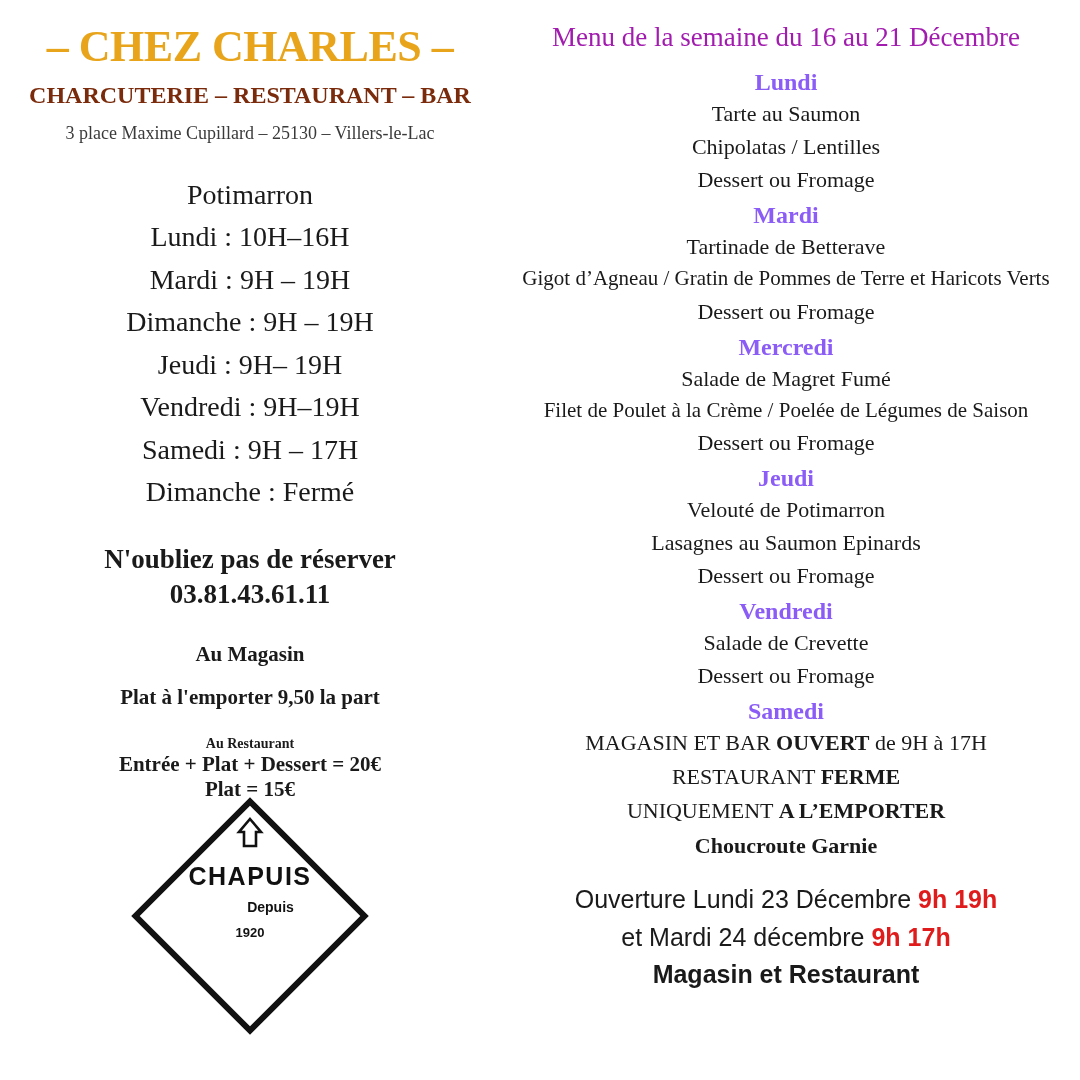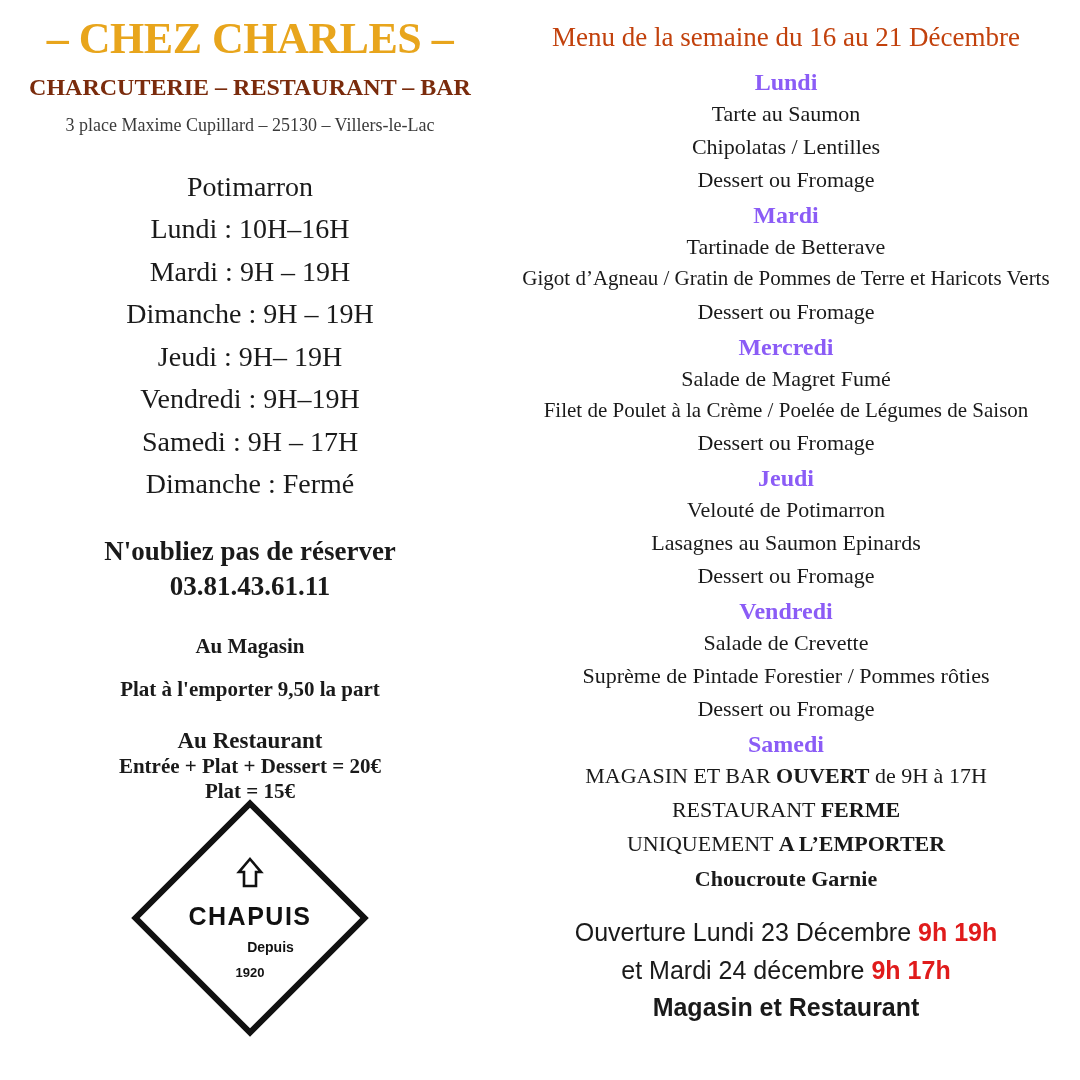--- a/index.html
+++ b/index.html
@@ -18,21 +18,21 @@
   .page {
     width: 1080px;
     height: 1080px;
     position: relative;
     display: flex;
     flex-direction: row;
   }
   
   .left {
     width: 500px;
-    padding: 6px 10px 0 10px;
+    padding: 14px 10px 0 10px;
     box-sizing: border-box;
     text-align: center;
   }
   .brand {
     font-family: "Liberation Serif", serif;
     font-weight: bold;
     font-size: 44px;
     color: #e8a51c;
     letter-spacing: -0.5px;
     line-height: 1.05;
@@ -77,21 +77,21 @@
     font-size: 21px;
     margin-top: 32px;
   }
   .shop-line {
     font-weight: bold;
     font-size: 21px;
     margin-top: 18px;
   }
   .resto-head {
     font-weight: bold;
-    font-size: 23px;
+    font-size: 14px;
     margin-top: 26px;
   }
   .resto-line {
     font-weight: bold;
     font-size: 21px;
     margin-top: 0;
   }
   .logo-wrap {
     margin-top: 14px;
     display: flex;
@@ -114,21 +114,21 @@
   }
   .logo .inner {
     position: absolute;
     left: 0;
     top: 0;
     width: 200px;
     height: 200px;
     display: flex;
     flex-direction: column;
     align-items: center;
-    justify-content: center;
+    justify-content: flex-start;
   }
   .logo .mark {
     margin-bottom: 2px;
   }
   .logo .name {
     font-family: "Liberation Sans", sans-serif;
     font-weight: bold;
     font-size: 25px;
     letter-spacing: 1.5px;
     color: #111;
@@ -150,21 +150,21 @@
   }
   
   .right {
     width: 580px;
     padding: 22px 8px 0 0;
     box-sizing: border-box;
     text-align: center;
   }
   .week-title {
     font-size: 27px;
-    color: #c2410c;
+    color: #a21caf;
     margin-bottom: 16px;
     white-space: nowrap;
   }
   .day-name {
     color: #8b5cf6;
     font-weight: bold;
     font-size: 24px;
     margin-top: 6px;
     margin-bottom: 1px;
   }
@@ -269,21 +269,20 @@
     <div class="dish small">Filet de Poulet à la Crème / Poelée de Légumes de Saison</div>
     <div class="dish">Dessert ou Fromage</div>
 
     <div class="day-name">Jeudi</div>
     <div class="dish">Velouté de Potimarron</div>
     <div class="dish">Lasagnes au Saumon Epinards</div>
     <div class="dish">Dessert ou Fromage</div>
 
     <div class="day-name">Vendredi</div>
     <div class="dish">Salade de Crevette</div>
-    <div class="dish">Suprème de Pintade Forestier / Pommes rôties</div>
     <div class="dish">Dessert ou Fromage</div>
 
     <div class="day-name">Samedi</div>
     <div class="sat-line">
       <span>MAGASIN ET BAR </span><b>OUVERT</b><span> de 9H à 17H</span>
     </div>
     <div class="sat-line">
       <span>RESTAURANT </span><b>FERME</b>
     </div>
     <div class="sat-line">

